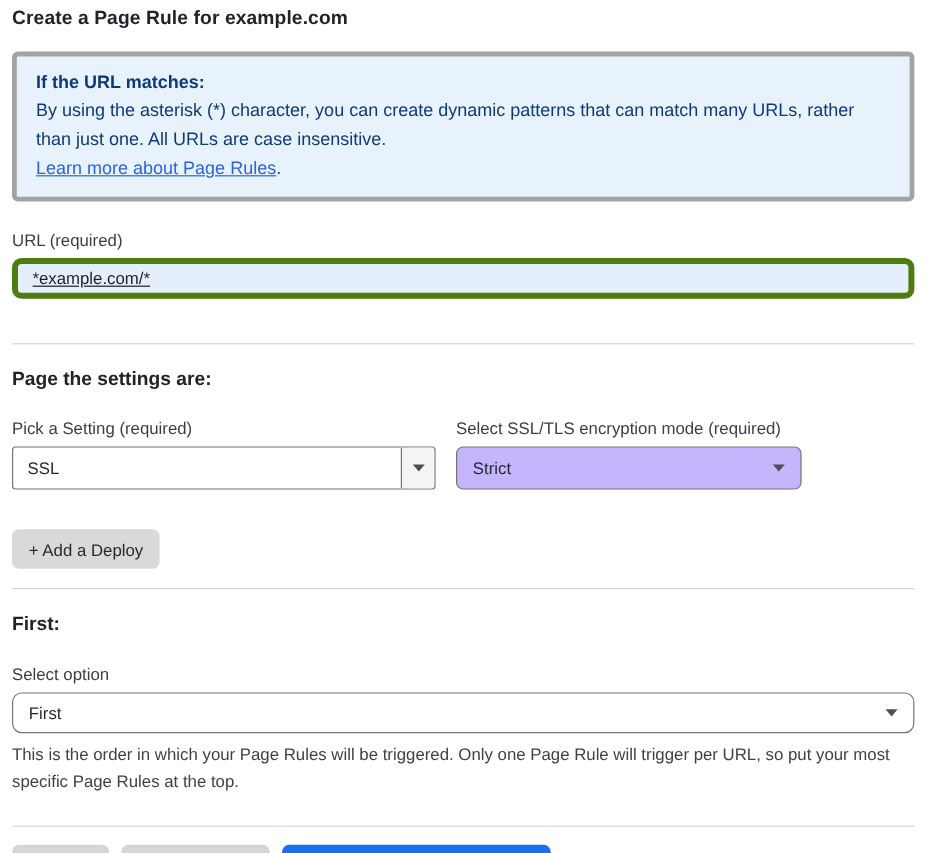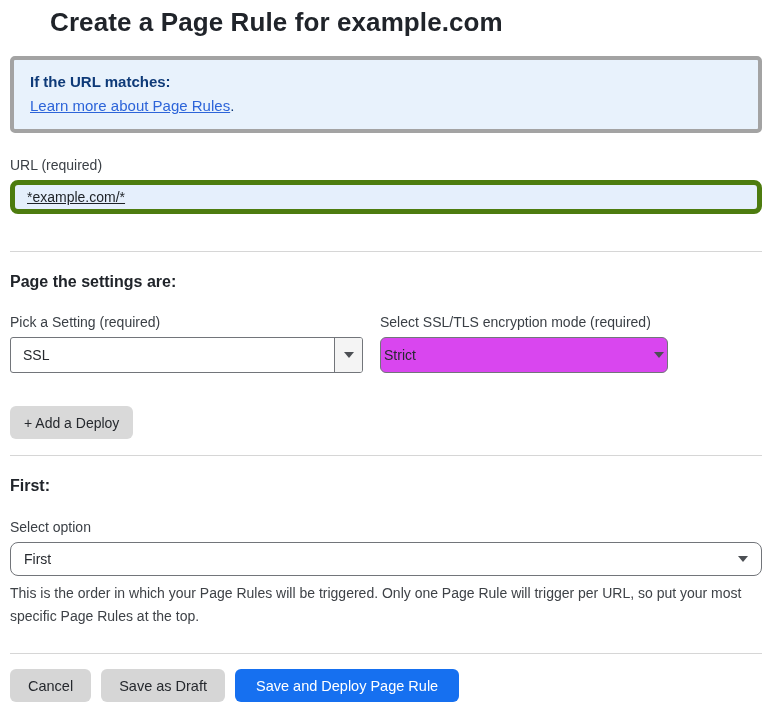--- a/index.html
+++ b/index.html
@@ -7,26 +7,25 @@
   body {
     width: 772px;
     height: 711px;
     font-family: "Liberation Sans", sans-serif;
     color: #1f2328;
     overflow: hidden;
   }
   .page { padding: 7px 10px 0 10px; }
 
   h1.page-title {
-    font-size: 26px;
+    font-size: 16px;
     font-weight: 700;
     color: #20242a;
     letter-spacing: 0.1px;
     margin-bottom: 18px;
-    margin-left: 40px;
   }
 
   .info-box {
     background: #e8f2fc;
     border: 4px solid #a3a3a3;
     border-radius: 5px;
     padding: 10px 16px 11px 16px;
     font-size: 15px;
     line-height: 24px;
     color: #0e3a78;
@@ -112,22 +111,22 @@
     justify-content: center;
   }
 
   .select-plain {
     display: flex;
     align-items: center;
     justify-content: space-between;
     height: 36px;
     border: 1px solid #72757a;
     border-radius: 6px;
-    background: #d946ef;
-    padding: 0 3px;
+    background: #c4b5fd;
+    padding: 0 13px;
     font-size: 14px;
     color: #26292e;
     cursor: pointer;
   }
 
   .select-wide {
     display: flex;
     align-items: center;
     justify-content: space-between;
     height: 33px;
@@ -190,20 +189,21 @@
 </style>
 </head>
 <body>
 
 <div class="page">
 
   <h1 class="page-title">Create a Page Rule for example.com</h1>
 
   <div class="info-box">
     <div class="info-heading">If the URL matches:</div>
+    <div class="info-body">By using the asterisk (*) character, you can create dynamic patterns that can match many URLs, rather than just one. All URLs are case insensitive.</div>
     <div><a class="info-link">Learn more about Page Rules</a><span>.</span></div>
   </div>
 
   <div class="field-label">URL (required)</div>
   <input class="url-input" type="text" value="*example.com/*" style="">
 
   <hr class="divider d1">
 
   <h2 class="section-heading">Page the settings are:</h2>
 

